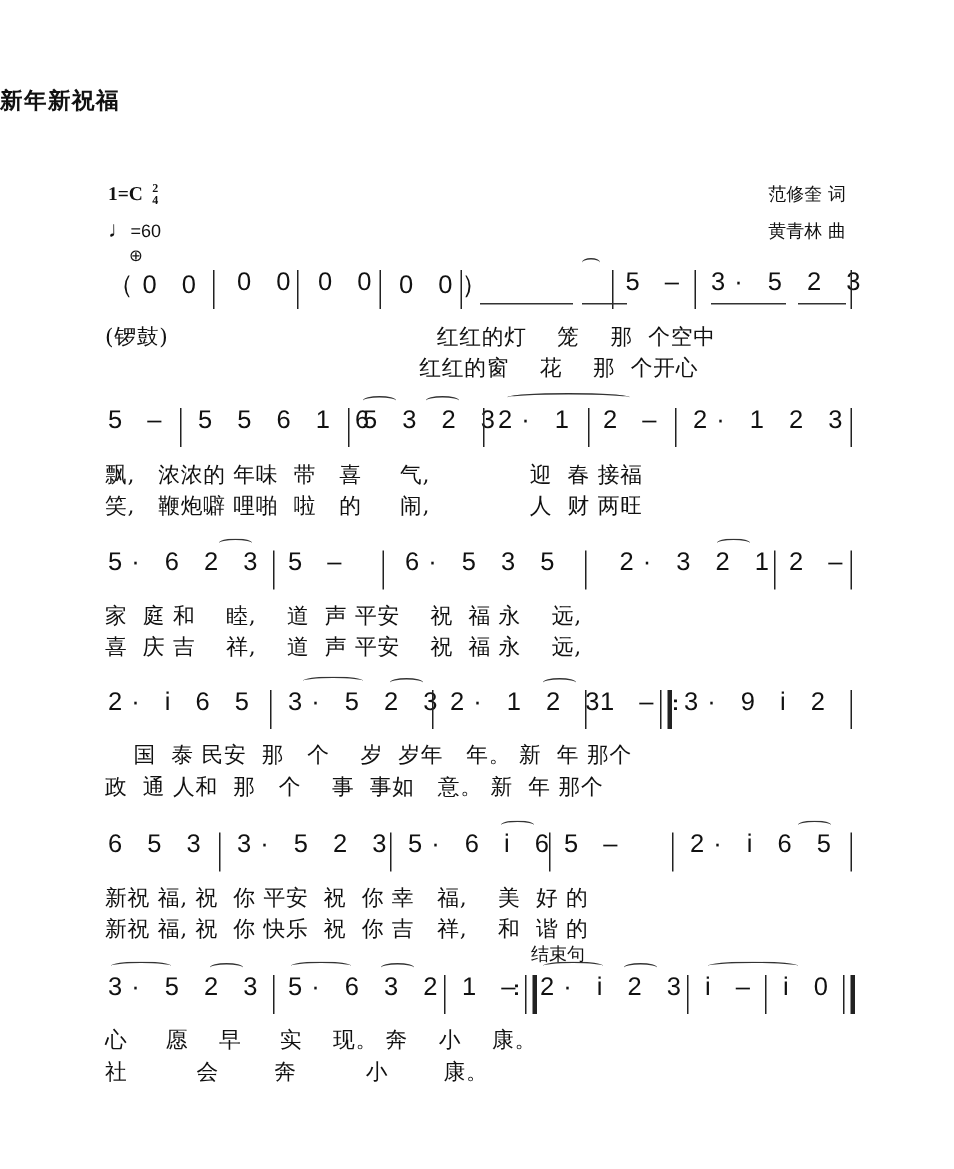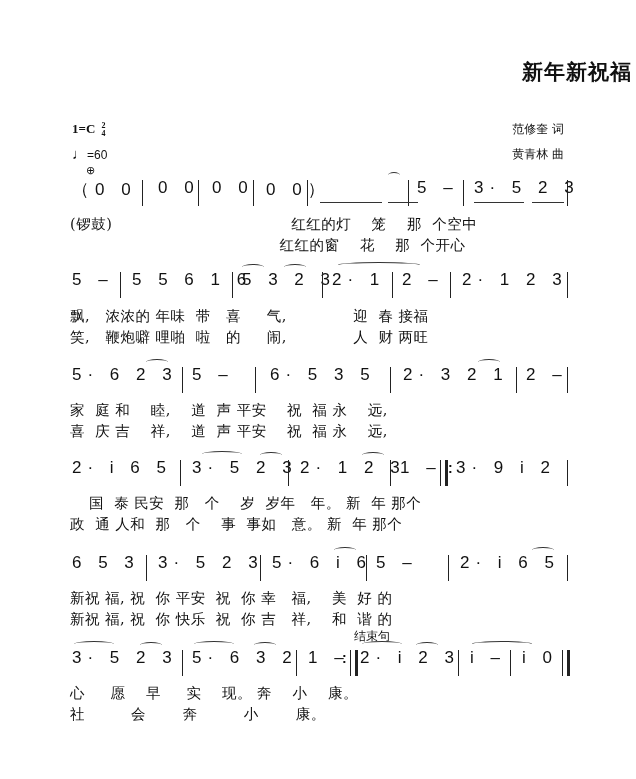--- a/index.html
+++ b/index.html
@@ -1,17 +1,17 @@
 <!DOCTYPE html>
 <html><head>
 <meta charset="utf-8">
 <style>
   html, body { margin:0; padding:0; background:#ffffff; }
   body { width:636px; height:779px; position:relative; overflow:hidden; color:#111; font-family:"Liberation Sans", sans-serif; }
-  .title { position:absolute; left:0; width:632px; top:58px; text-align:right; font-family:"DejaVu Serif", serif; font-weight:bold; font-size:21px; letter-spacing:1px; }
+  .title { position:absolute; left:0; width:632px; top:58px; text-align:left; font-family:"DejaVu Serif", serif; font-weight:bold; font-size:15px; letter-spacing:1px; }
   .meta { position:absolute; font-size:13px; }
   .key { left:72px; top:121px; font-family:"Liberation Serif", serif; font-weight:bold; }
   .key .frac { display:inline-block; vertical-align:middle; font-size:8px; line-height:8px; text-align:center; margin-left:3px; }
   .tempo { left:72px; top:145px; font-size:12px; }
   .credit { right:72px; font-family:"DejaVu Serif", serif; font-size:12px; text-align:right; }
   .credit1 { top:121px; } .credit2 { top:146px; }
   .coda { position:absolute; left:86px; top:164px; font-size:11px; }
   .row { position:absolute; left:70px; width:500px; height:30px; }
   .cell { position:absolute; top:0; font-size:17px; font-weight:normal; white-space:nowrap; letter-spacing:6px; font-family:"Liberation Sans", sans-serif; }
   .bar { position:absolute; top:2px; width:1px; height:26px; background:#222; }
@@ -84,21 +84,21 @@
 <div class="lyr" style="top:307px;">飘,   浓浓的 年味  带   喜     气,             迎  春 接福</div>
 <div class="lyr" style="top:328px;">笑,   鞭炮噼 哩啪  啦   的     闹,             人  财 两旺</div>
 
 <div class="row" style="top:365px;">
   <span class="cell" style="left:2px;">5· 6  2 3</span>
   <div class="bar" style="left:112px;"></div>
   <span class="cell" style="left:122px;">5 –</span>
   <div class="bar" style="left:185px;"></div>
   <span class="cell" style="left:200px;">6· 5  3 5</span>
   <div class="bar" style="left:320px;"></div>
-  <span class="cell" style="left:333px;">2· 3  2 1</span>
+  <span class="cell" style="left:343px;">2· 3  2 1</span>
   <div class="bar" style="left:446px;"></div>
   <span class="cell" style="left:456px;">2 –</span>
   <div class="bar" style="left:497px;"></div>
   <div class="slur" style="left:76px;top:-6px;width:22px;"></div>
   <div class="slur" style="left:408px;top:-6px;width:22px;"></div>
 </div>
 <div class="lyr" style="top:401px;">家  庭 和    睦,    道  声 平安    祝  福 永    远,</div>
 <div class="lyr" style="top:422px;">喜  庆 吉    祥,    道  声 平安    祝  福 永    远,</div>
 
 <div class="row" style="top:458px;">

